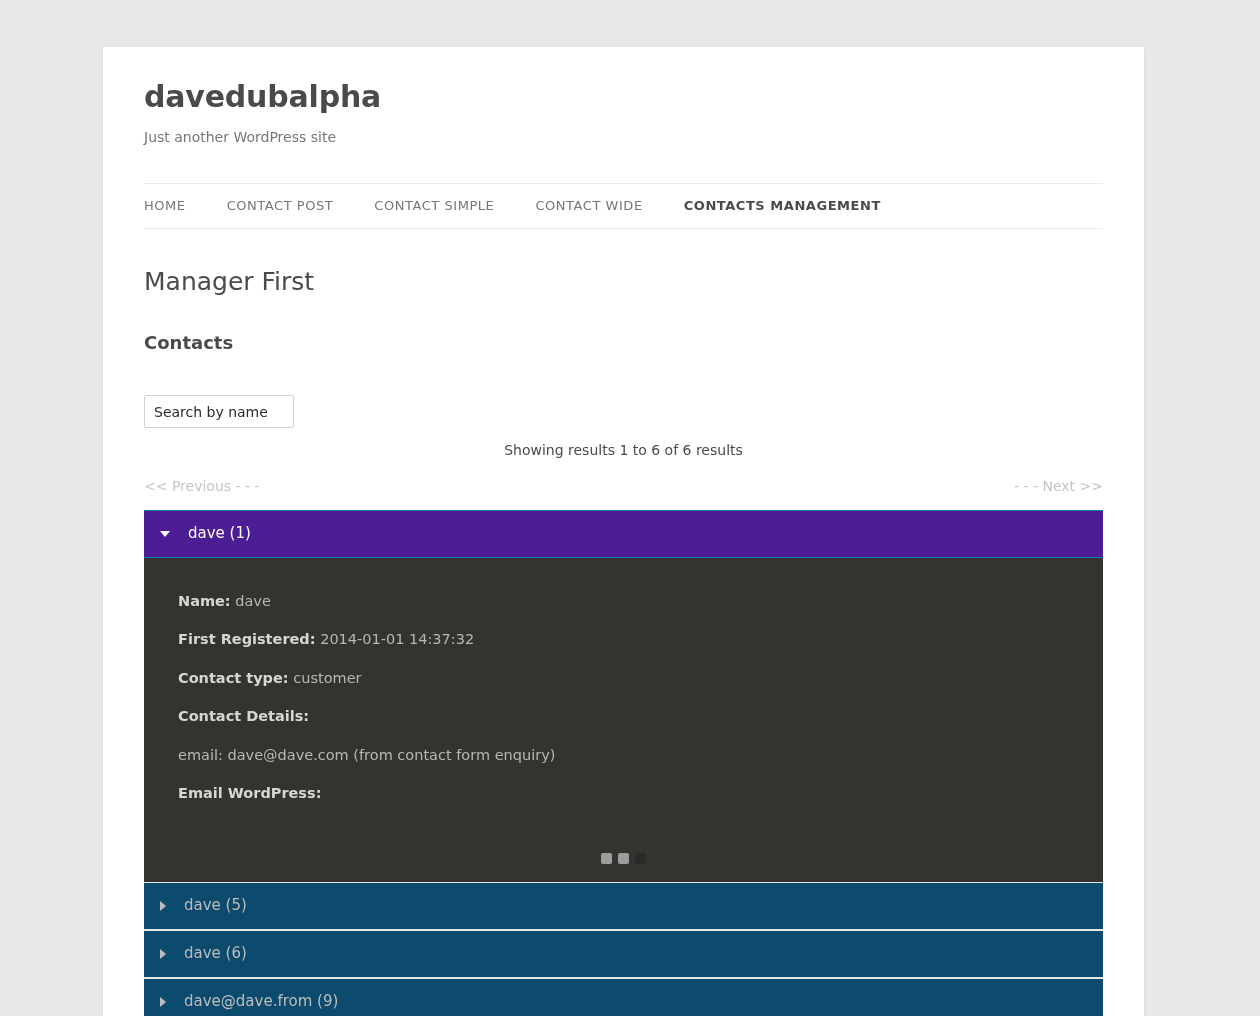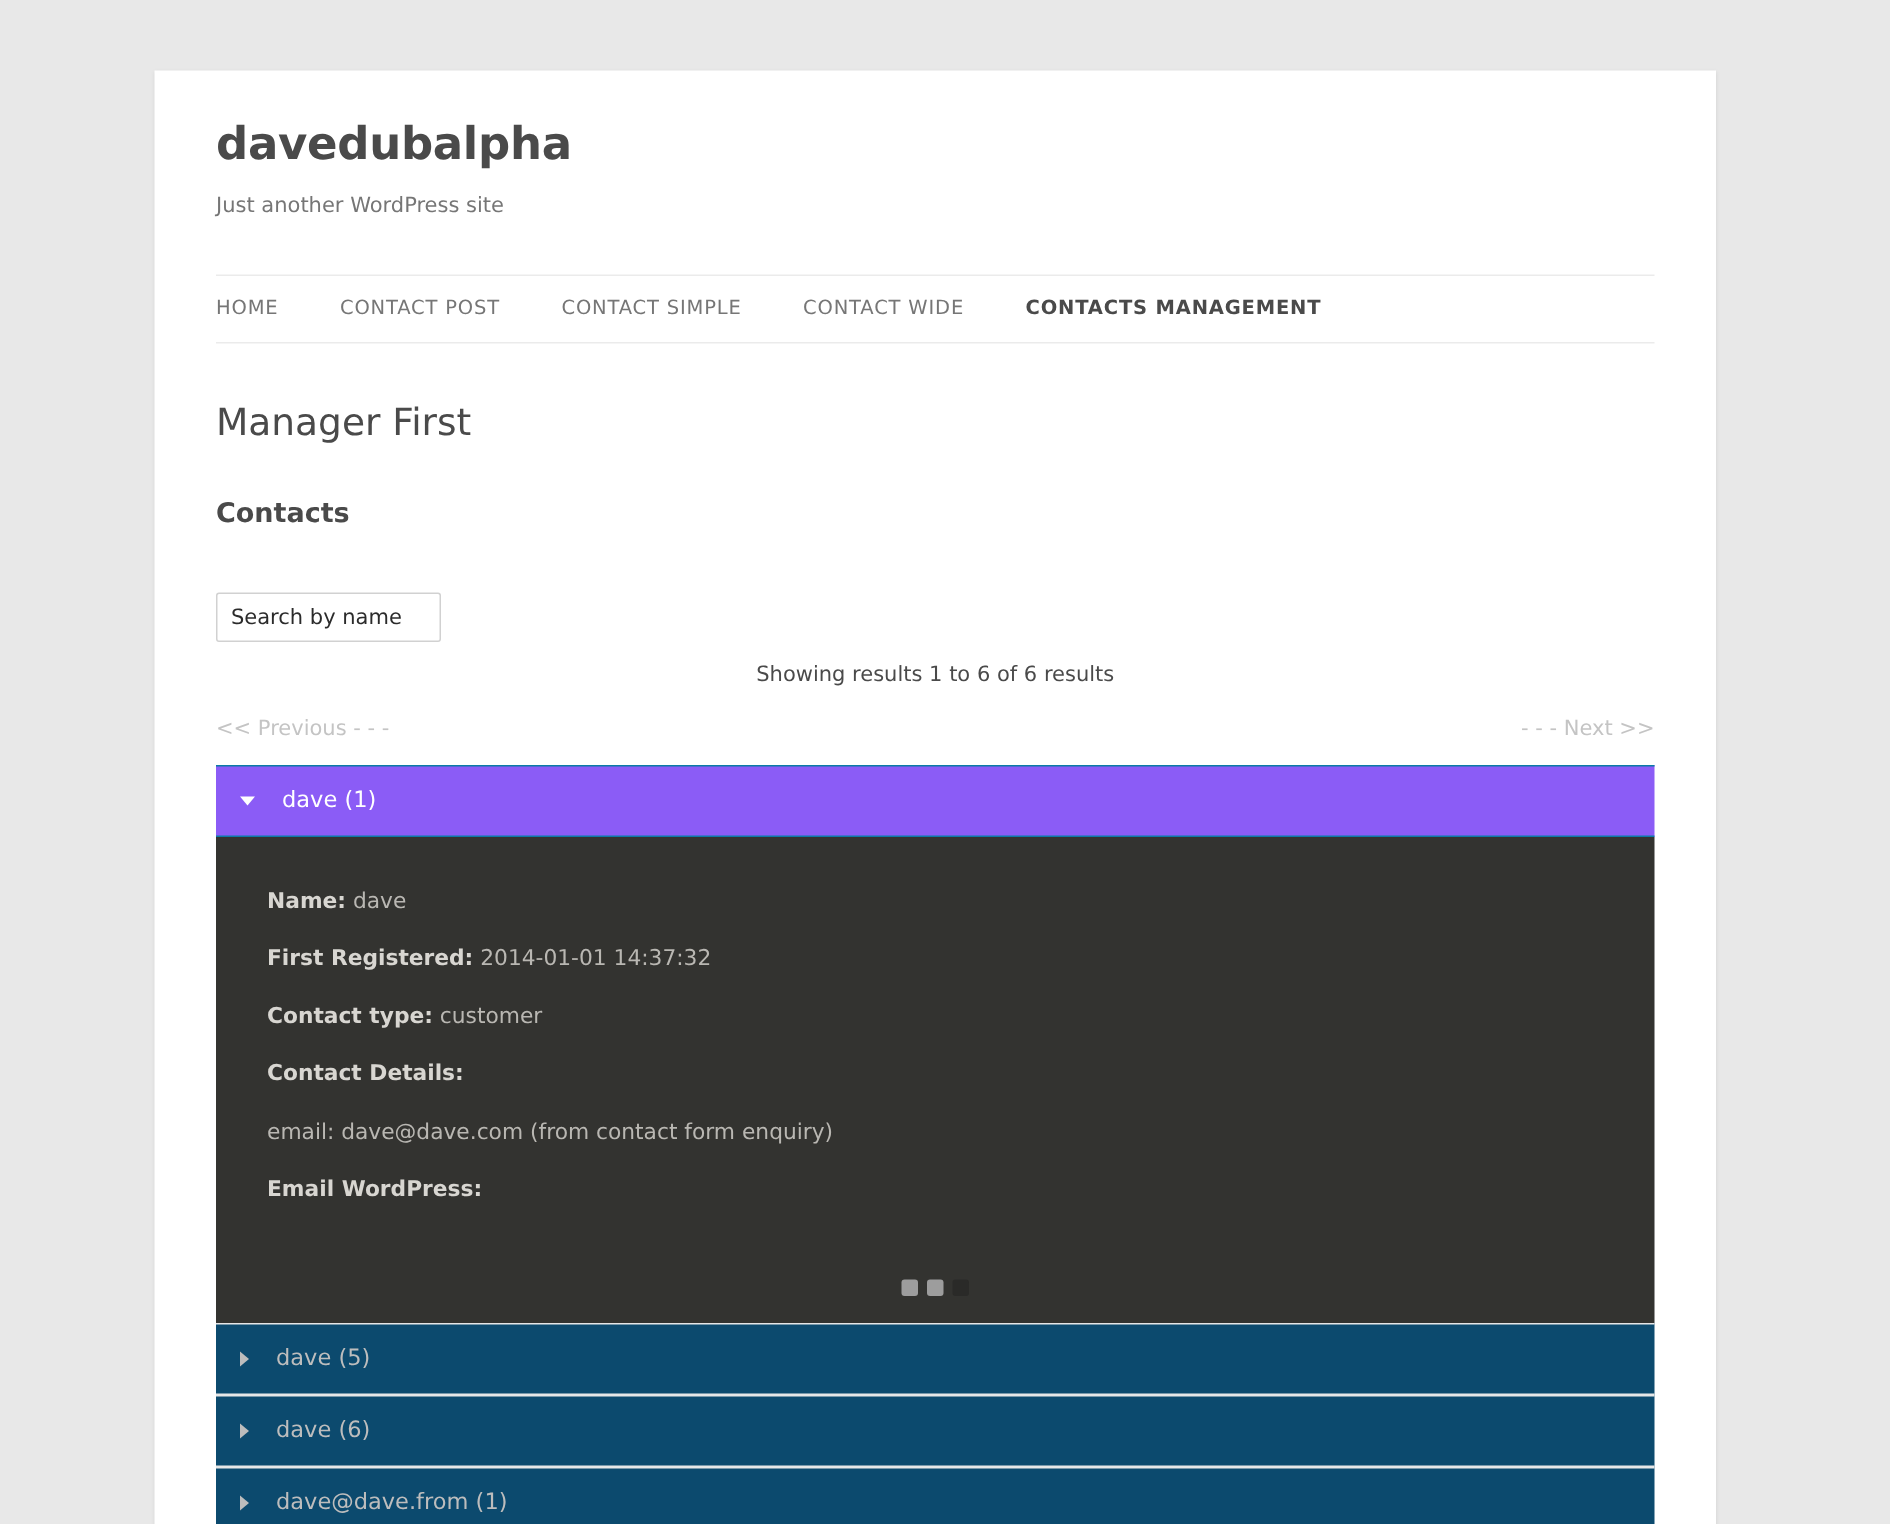--- a/index.html
+++ b/index.html
@@ -143,21 +143,21 @@
     height: 48px;
     display: flex;
     align-items: center;
     padding-left: 16px;
     cursor: pointer;
     border-top: 1px solid #e7e7e7;
     border-bottom: 1px solid #e7e7e7;
     background: #0c4a6e;
   }
   .acc-header.is-open {
-    background: #8b5cf6;
+    background: #4c1d95;
     border-top-color: #0b7aa6;
     border-bottom-color: #0b7aa6;
   }
   .acc-label {
     font-size: 15px;
     color: #bdbdbd;
     margin-left: 18px;
     line-height: 1;
   }
   .acc-header.is-open .acc-label { color: #ffffff; }
@@ -286,19 +286,19 @@
           <span class="acc-label">dave (5)</span>
         </div>
 
         <div class="acc-header">
           <span class="tri tri-right"></span>
           <span class="acc-label">dave (6)</span>
         </div>
 
         <div class="acc-header">
           <span class="tri tri-right"></span>
-          <span class="acc-label">dave@dave.from (1)</span>
+          <span class="acc-label">dave@dave.from (9)</span>
         </div>
 
       </div>
     </main>
   </div>
 </div>
 
 </body></html>

